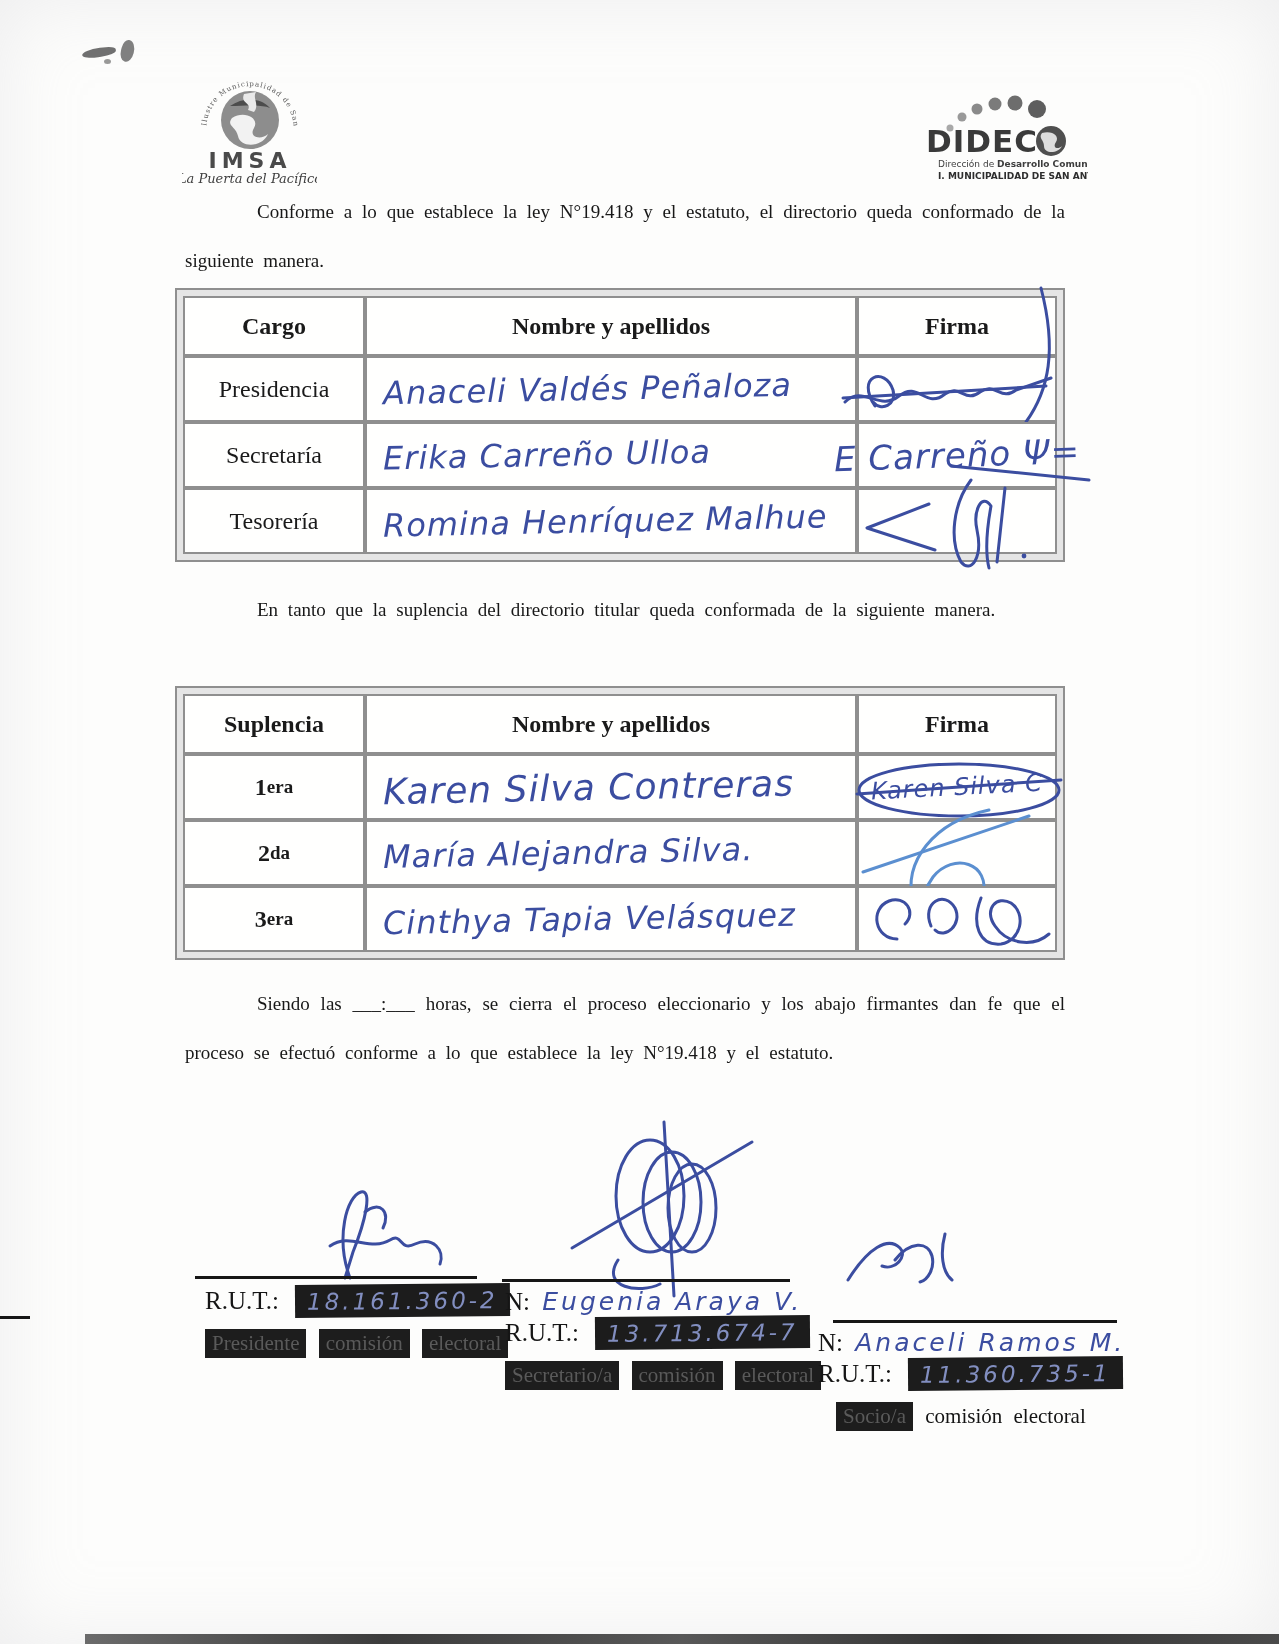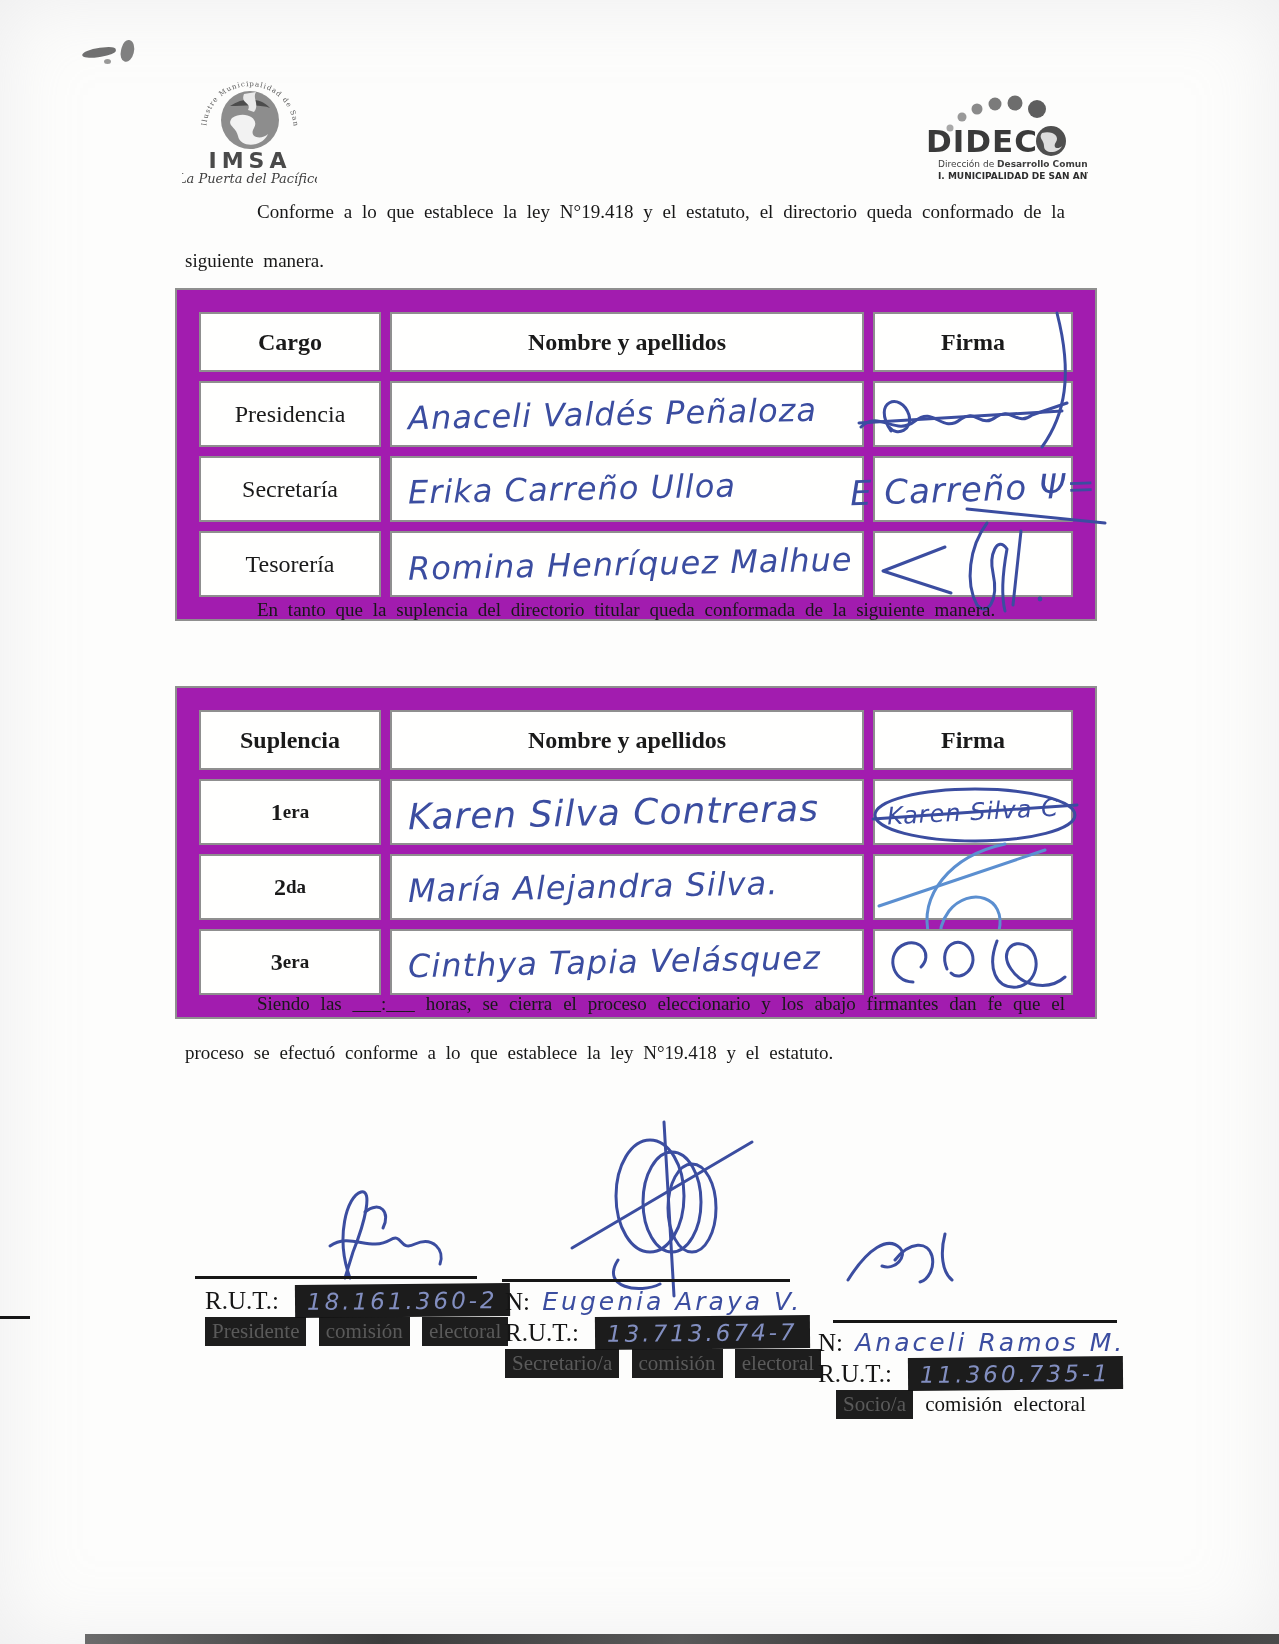--- a/index.html
+++ b/index.html
@@ -5,22 +5,22 @@
   html,body{margin:0;padding:0;background:#e8e8e8;}
   .page{position:relative;width:1279px;height:1644px;background:#fdfdfc;overflow:hidden;
         font-family:"Liberation Serif","DejaVu Serif",serif;color:#1a1a1a;
         box-shadow:inset 0 0 80px rgba(190,192,200,.25);}
   
   .para{position:absolute;font-size:19px;line-height:49px;text-align:justify;
         text-indent:72px;word-spacing:5px;color:#181818;}
   
   .smudge{position:absolute;background:#575757;opacity:.85;}
   
-  .tbl{position:absolute;border:2px solid #8f8f8f;background:#a21caf;padding:22px;
-       display:grid;grid-template-columns:182px 1fr 200px;gap:9px;}
+  .tbl{position:absolute;border:2px solid #8f8f8f;background:#e5e5e5;padding:6px;
+       display:grid;grid-template-columns:182px 1fr 200px;gap:0;}
   .cell{border:2px solid #8f8f8f;background:#fffffe;position:relative;
         display:flex;align-items:center;justify-content:center;overflow:visible;}
   .hcell{font-weight:bold;font-size:24px;}
   .labelcell{font-size:24px;}
   .ordcell{font-size:24px;font-weight:bold;}
   .ordcell sup{font-size:19px;font-weight:bold;}
   .nombrecell{justify-content:flex-start;padding-left:16px;}
   
   .hw{font-family:"DejaVu Sans",sans-serif;font-style:italic;color:#3b4da0;
       white-space:nowrap;letter-spacing:1px;}
@@ -33,21 +33,21 @@
   .sigline{position:absolute;height:3px;background:#161616;}
   .fblock{position:absolute;}
   .nrow{font-size:25px;white-space:nowrap;}
   .nlabel{color:#151515;}
   .hwname{font-family:"DejaVu Sans",sans-serif;font-style:italic;color:#3b4da0;
           font-size:25px;letter-spacing:1px;margin-left:6px;}
   .rutrow{font-size:25px;white-space:nowrap;}
   .redact{display:inline-block;background:#111;color:#7c89bd;opacity:.95;
           font-family:"DejaVu Sans",sans-serif;font-style:italic;font-size:23px;
           letter-spacing:3px;padding:4px 12px 3px;margin-left:10px;transform:rotate(-.5deg);}
-  .rolrow{margin-top:0;font-size:21px;white-space:nowrap;}
+  .rolrow{margin-top:12px;font-size:21px;white-space:nowrap;}
   .rword{display:inline-block;background:#1d1d1d;color:#5a5a5a;padding:2px 7px;margin-right:7px;}
   .rplain{color:#141414;margin-right:6px;}
   
   .logosvg{position:absolute;}
   
   .botbar{position:absolute;left:85px;top:1634px;width:1194px;height:10px;
           background:linear-gradient(90deg,#6b6b6b,#3c3c3c 25%,#585858 50%,#333 75%,#4a4a4a);}
 </style>
 </head>
 <body>

